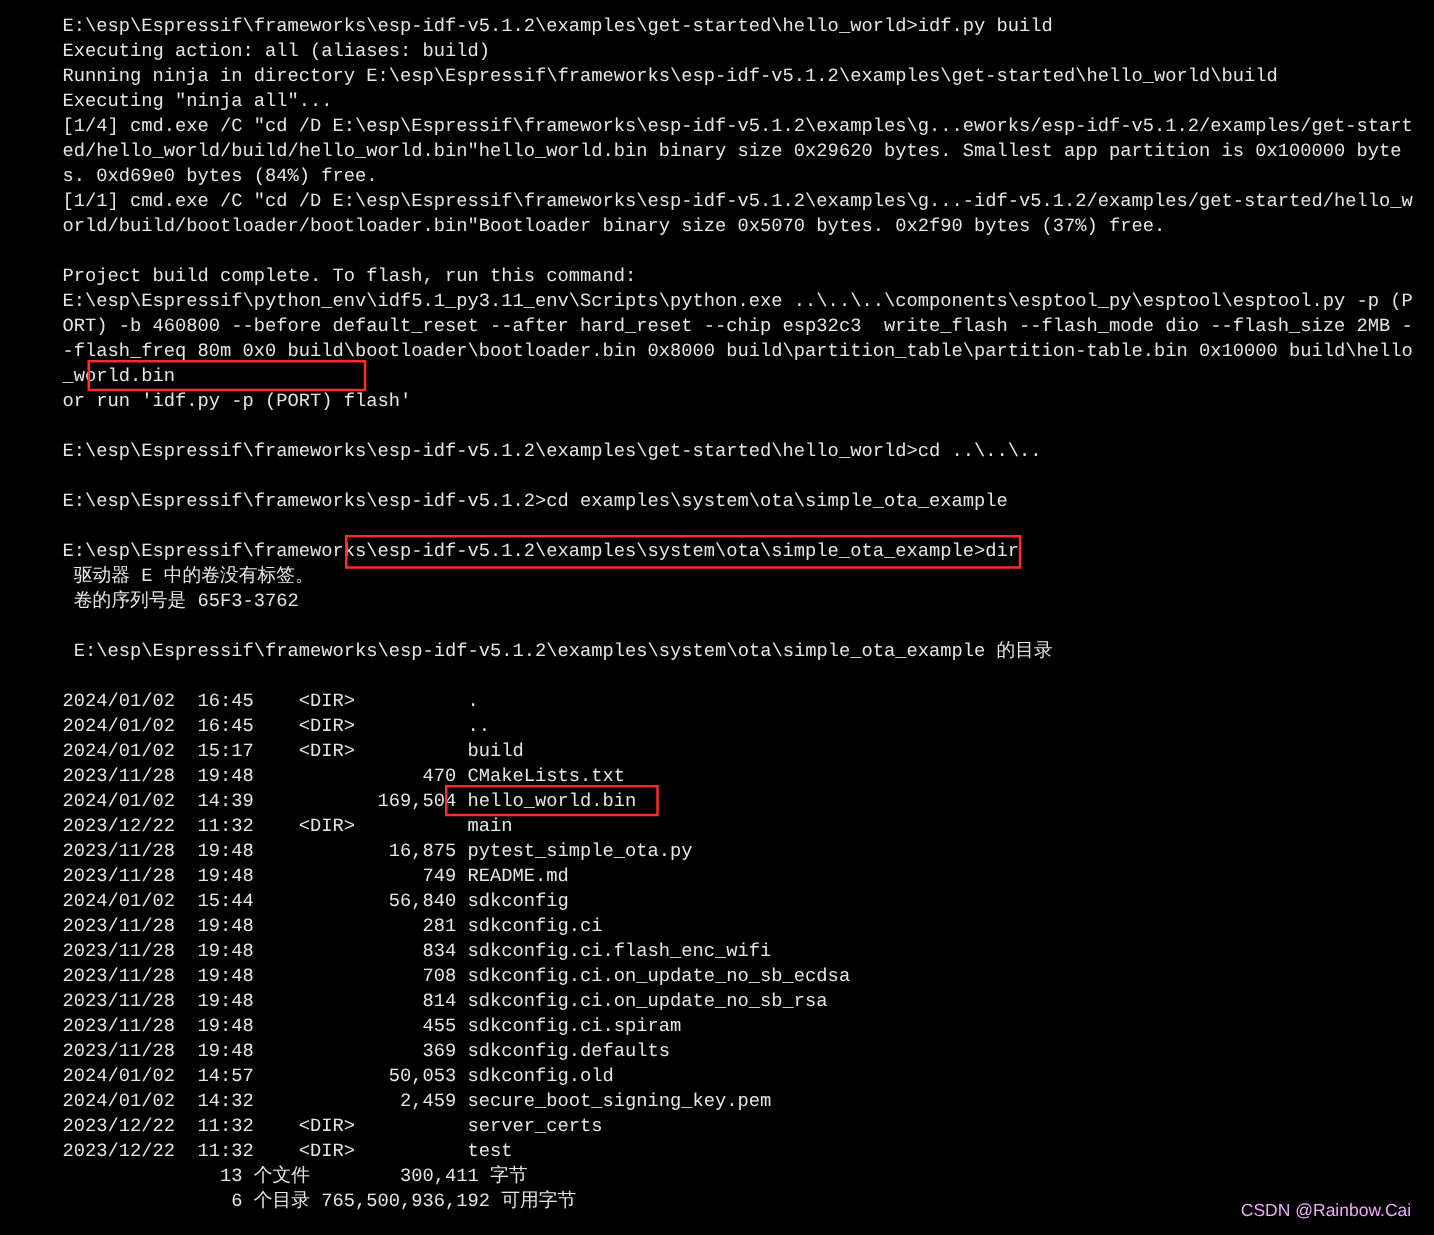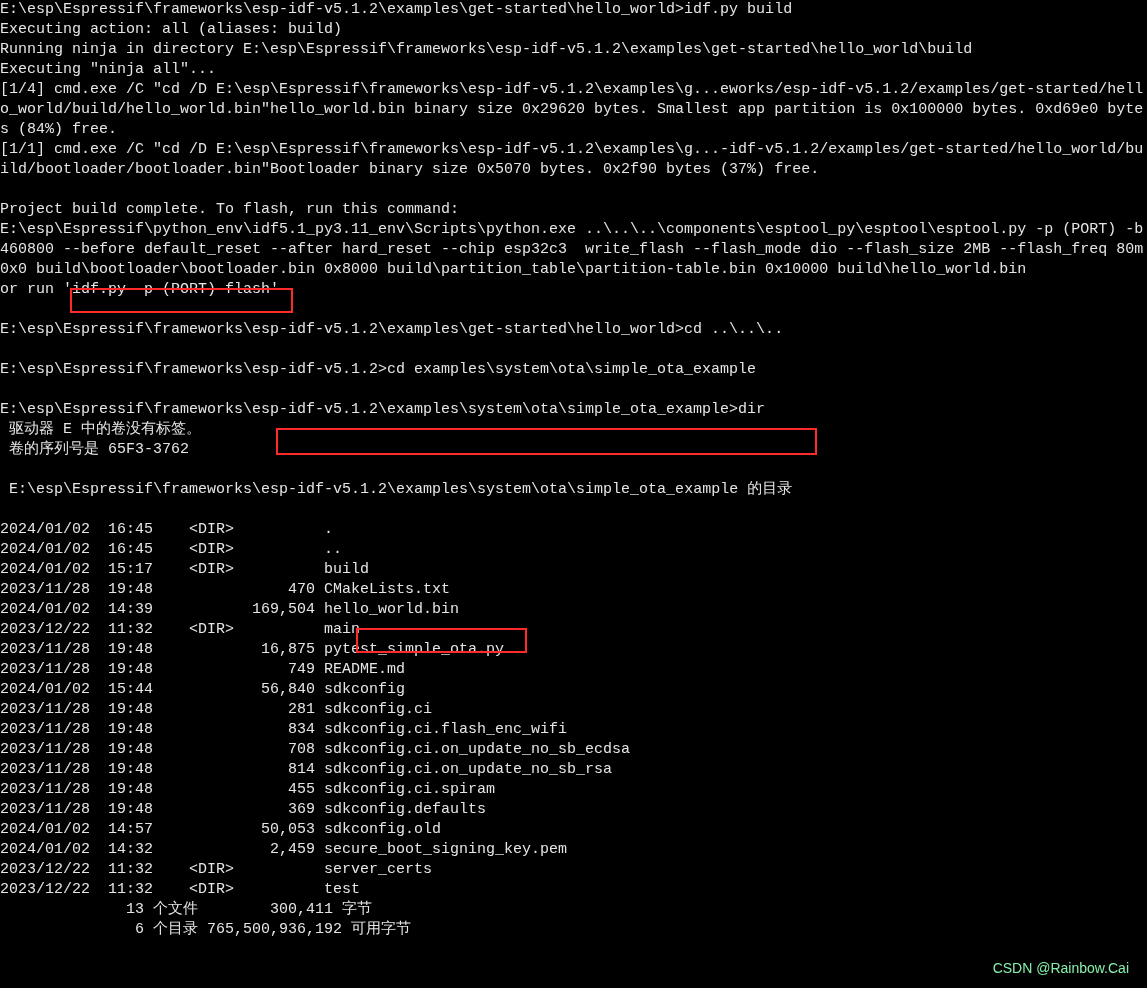--- a/index.html
+++ b/index.html
@@ -1,20 +1,20 @@
 <!DOCTYPE html>
 <html><head>
 <meta charset="utf-8">
 <style>
   html,body{margin:0;padding:0;background:#000;color:#e5e5e5;font-family:Consolas,"Courier New",monospace;font-size:15px;line-height:20px;width:1147px;height:988px;overflow:hidden;}
-  .term{white-space:pre-wrap;word-break:break-all;position:relative;padding:0;}
+  .term{white-space:pre-wrap;word-break:break-all;position:relative;padding:12px;margin-left:38px;}
   .line{display:block;}
   .box-red{border:2px solid #ff2a2a;position:absolute;pointer-events:none;}
   .arrow{position:absolute;pointer-events:none;}
-  .watermark{position:absolute;right:18px;bottom:10px;color:#86efac;font-size:14px;font-family:Arial,sans-serif;}
+  .watermark{position:absolute;right:18px;bottom:10px;color:#f0abfc;font-size:14px;font-family:Arial,sans-serif;}
 </style>
 </head>
 <body>
 
 <div class="term" id="term"><span class="line">E:\esp\Espressif\frameworks\esp-idf-v5.1.2\examples\get-started\hello_world&gt;idf.py build</span><span class="line">Executing action: all (aliases: build)</span><span class="line">Running ninja in directory E:\esp\Espressif\frameworks\esp-idf-v5.1.2\examples\get-started\hello_world\build</span><span class="line">Executing "ninja all"...</span><span class="line">[1/4] cmd.exe /C "cd /D E:\esp\Espressif\frameworks\esp-idf-v5.1.2\examples\g...eworks/esp-idf-v5.1.2/examples/get-started/hello_world/build/hello_world.bin"hello_world.bin binary size 0x29620 bytes. Smallest app partition is 0x100000 bytes. 0xd69e0 bytes (84%) free.</span><span class="line">[1/1] cmd.exe /C "cd /D E:\esp\Espressif\frameworks\esp-idf-v5.1.2\examples\g...-idf-v5.1.2/examples/get-started/hello_world/build/bootloader/bootloader.bin"Bootloader binary size 0x5070 bytes. 0x2f90 bytes (37%) free.</span><span class="line">&nbsp;</span><span class="line">Project build complete. To flash, run this command:</span><span class="line">E:\esp\Espressif\python_env\idf5.1_py3.11_env\Scripts\python.exe ..\..\..\components\esptool_py\esptool\esptool.py -p (PORT) -b 460800 --before default_reset --after hard_reset --chip esp32c3  write_flash --flash_mode dio --flash_size 2MB --flash_freq 80m 0x0 build\bootloader\bootloader.bin 0x8000 build\partition_table\partition-table.bin 0x10000 build\hello_world.bin</span><span class="line">or run 'idf.py -p (PORT) flash'</span><span class="line">&nbsp;</span><span class="line">E:\esp\Espressif\frameworks\esp-idf-v5.1.2\examples\get-started\hello_world&gt;cd ..\..\..</span><span class="line">&nbsp;</span><span class="line">E:\esp\Espressif\frameworks\esp-idf-v5.1.2&gt;cd examples\system\ota\simple_ota_example</span><span class="line">&nbsp;</span><span class="line">E:\esp\Espressif\frameworks\esp-idf-v5.1.2\examples\system\ota\simple_ota_example&gt;dir</span><span class="line"> 驱动器 E 中的卷没有标签。</span><span class="line"> 卷的序列号是 65F3-3762</span><span class="line">&nbsp;</span><span class="line"> E:\esp\Espressif\frameworks\esp-idf-v5.1.2\examples\system\ota\simple_ota_example 的目录</span><span class="line">&nbsp;</span><span class="line">2024/01/02  16:45    &lt;DIR&gt;          .</span><span class="line">2024/01/02  16:45    &lt;DIR&gt;          ..</span><span class="line">2024/01/02  15:17    &lt;DIR&gt;          build</span><span class="line">2023/11/28  19:48               470 CMakeLists.txt</span><span class="line">2024/01/02  14:39           169,504 hello_world.bin</span><span class="line">2023/12/22  11:32    &lt;DIR&gt;          main</span><span class="line">2023/11/28  19:48            16,875 pytest_simple_ota.py</span><span class="line">2023/11/28  19:48               749 README.md</span><span class="line">2024/01/02  15:44            56,840 sdkconfig</span><span class="line">2023/11/28  19:48               281 sdkconfig.ci</span><span class="line">2023/11/28  19:48               834 sdkconfig.ci.flash_enc_wifi</span><span class="line">2023/11/28  19:48               708 sdkconfig.ci.on_update_no_sb_ecdsa</span><span class="line">2023/11/28  19:48               814 sdkconfig.ci.on_update_no_sb_rsa</span><span class="line">2023/11/28  19:48               455 sdkconfig.ci.spiram</span><span class="line">2023/11/28  19:48               369 sdkconfig.defaults</span><span class="line">2024/01/02  14:57            50,053 sdkconfig.old</span><span class="line">2024/01/02  14:32             2,459 secure_boot_signing_key.pem</span><span class="line">2023/12/22  11:32    &lt;DIR&gt;          server_certs</span><span class="line">2023/12/22  11:32    &lt;DIR&gt;          test</span><span class="line">              13 个文件        300,411 字节</span><span class="line">               6 个目录 765,500,936,192 可用字节</span></div>
 
 <div class="box-red" id="box-build" style="left: 70px; top: 288px; width: 219px; height: 21px;"></div>
 <div class="box-red" id="box-path" style="left: 276px; top: 428px; width: 537px; height: 23px;"></div>
 <div class="box-red" id="box-hw" style="left: 356px; top: 628px; width: 167px; height: 21px;"></div>
 

